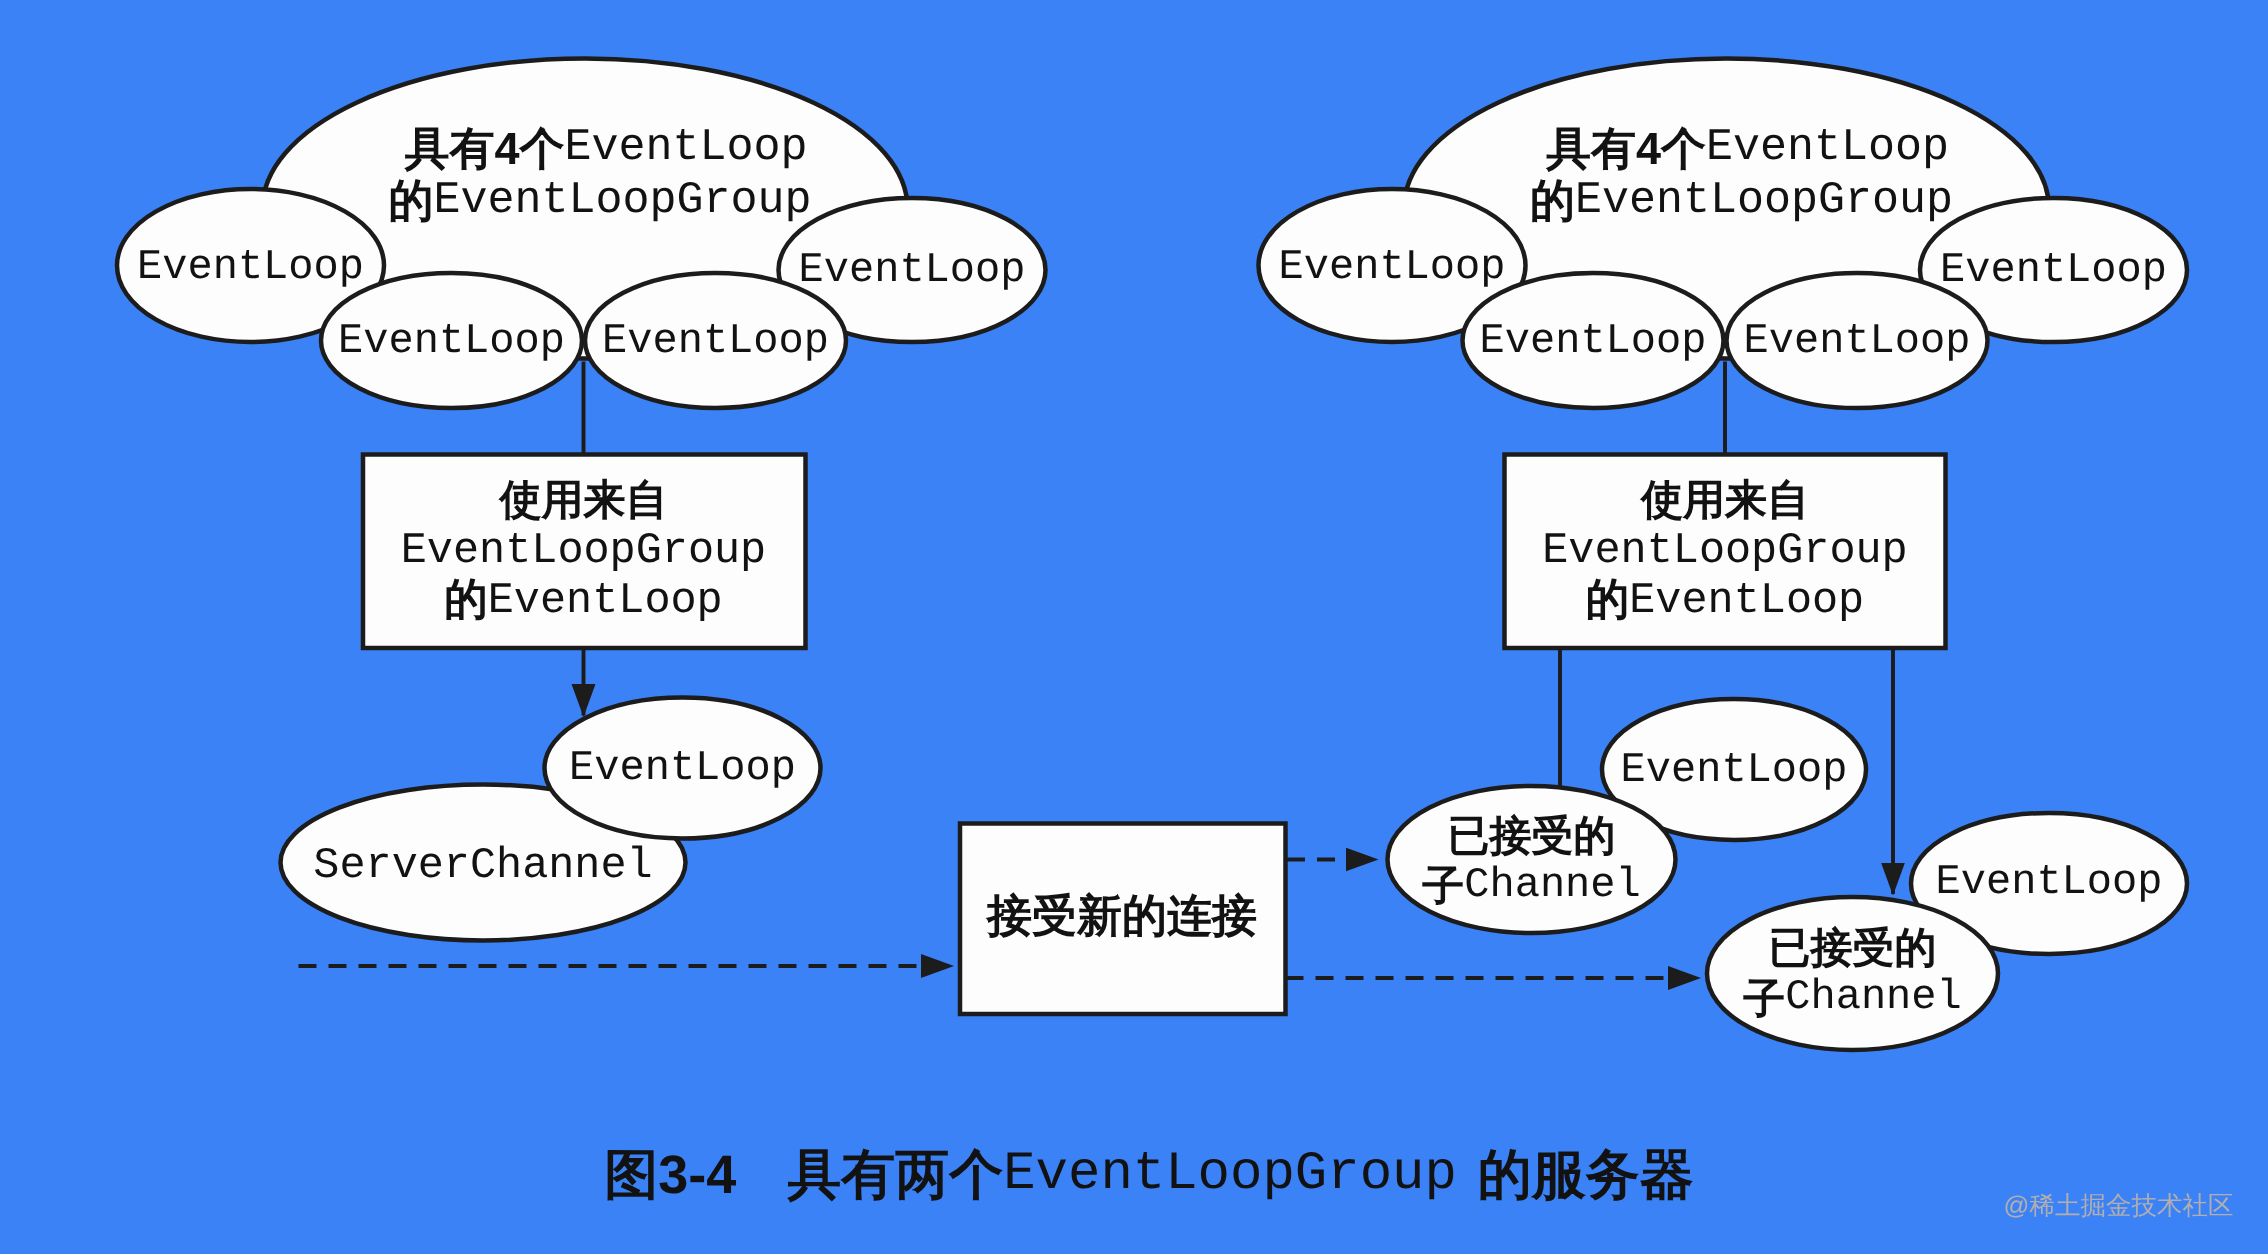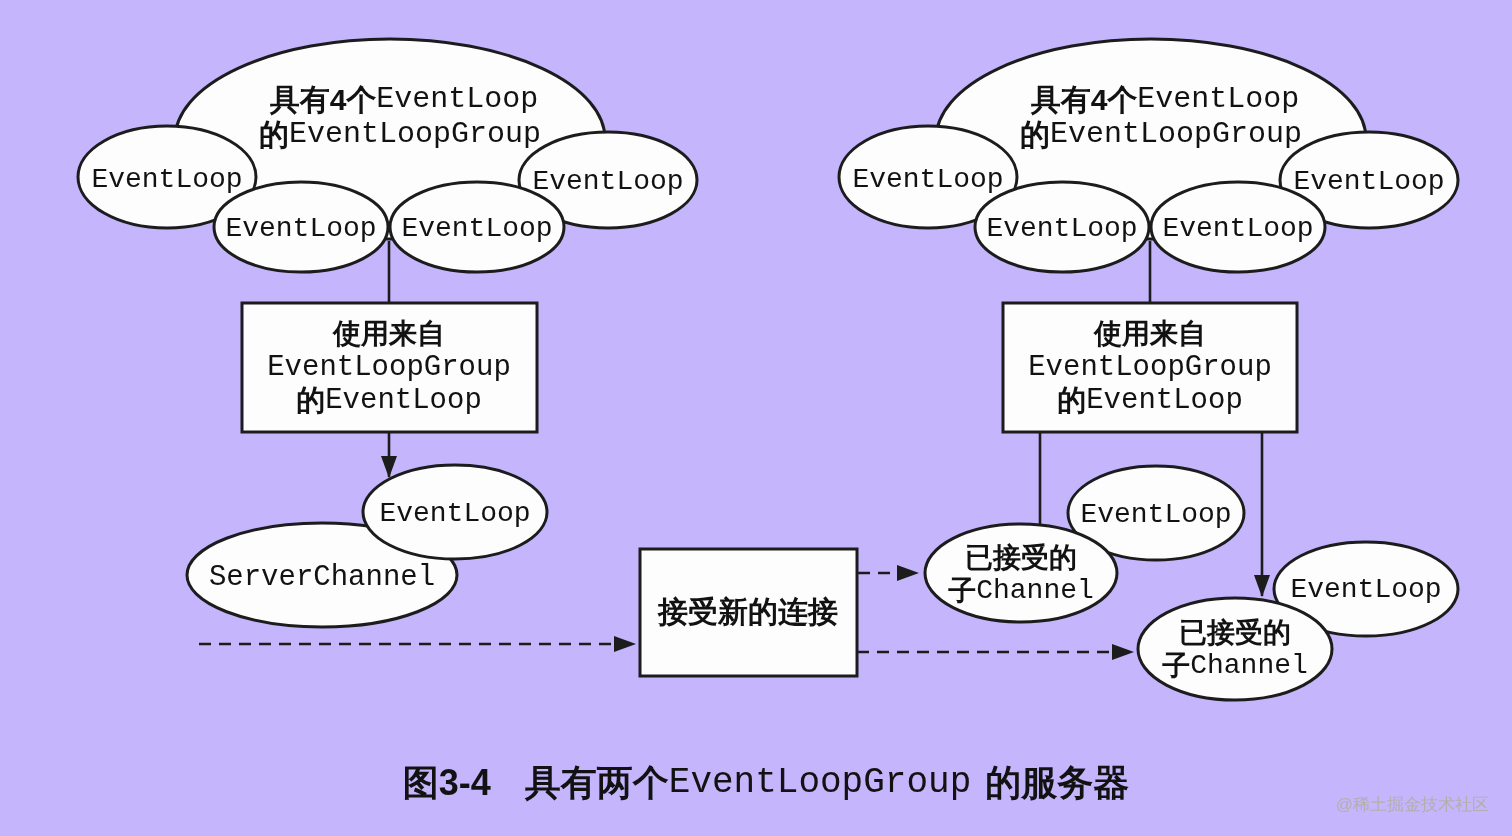--- a/index.html
+++ b/index.html
@@ -1,16 +1,16 @@
 <!DOCTYPE html>
 <html><head>
 <meta charset="utf-8">
 <style>
   html,body{margin:0;padding:0;background:#ffffff;}
-  .stage{width:1512px;height:836px;position:relative;background:#c4b5fd;overflow:hidden;}
+  .stage{width:1512px;height:836px;position:relative;background:#3b82f6;overflow:hidden;}
   svg{display:block;}
   .shape{fill:#fdfdfd;stroke:#1c1c1c;stroke-width:3;}
   .ln{stroke:#1c1c1c;stroke-width:2.6;fill:none;}
   .dash{stroke-dasharray:12 8;}
   .arrhead{fill:#1c1c1c;stroke:none;}
   text{fill:#121212;}
   .mono{font-family:"Liberation Mono","DejaVu Sans Mono",monospace;font-weight:400;}
   .zh{font-family:"Liberation Sans","DejaVu Sans",sans-serif;font-weight:700;}
   .t28{font-size:28px;}
   .t29{font-size:29px;}

